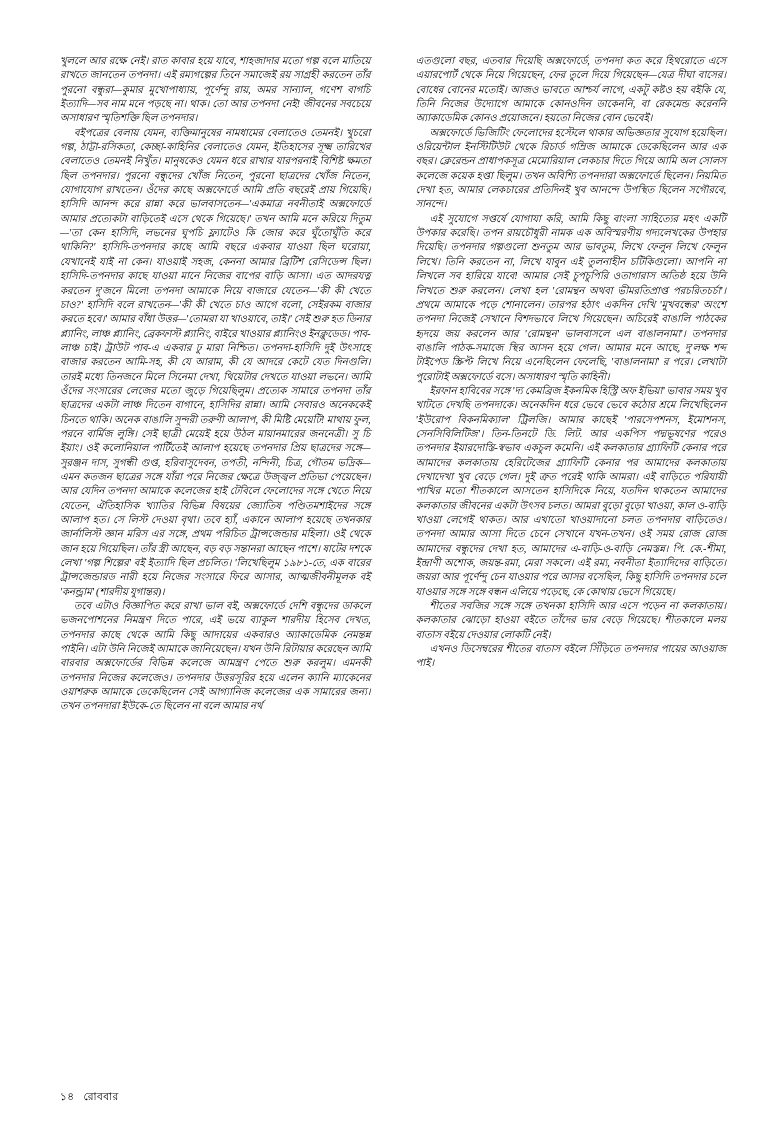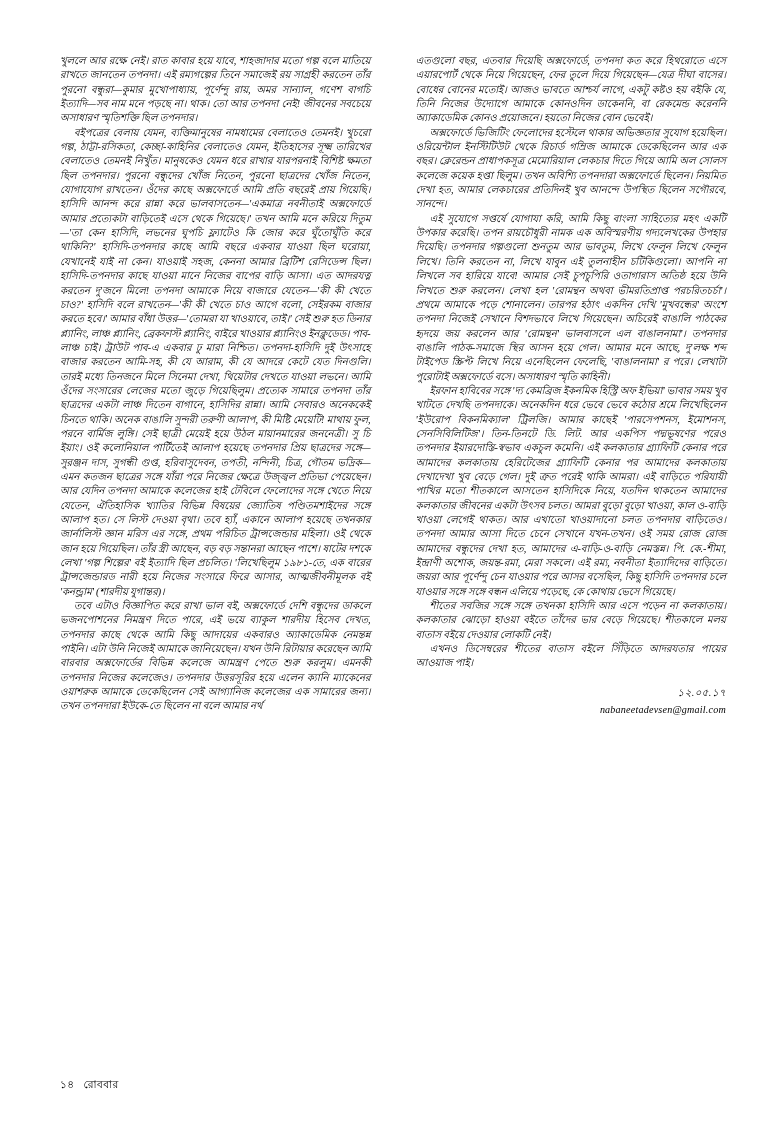--- a/index.html
+++ b/index.html
@@ -59,21 +59,21 @@
     margin-bottom: 2px;
   }
   .sign .email {
     display: block;
     font-family: "Liberation Serif", serif;
     letter-spacing: 0.2px;
   }
   .footer {
     position: absolute;
     left: 60px;
-    bottom: 42px;
+    bottom: 30px;
     font-size: 10.5px;
     letter-spacing: 0.4px;
   }
   .footer .pg {
     margin-right: 6px;
   }
 </style>
 </head>
 <body>
 
@@ -85,26 +85,22 @@
       <p class="para">বইপত্রের বেলায় যেমন, ব্যক্তিমানুষের নামধামের বেলাতেও তেমনই। খুচরো গল্প, ঠাট্টা-রসিকতা, কেচ্ছা-কাহিনির বেলাতেও যেমন, ইতিহাসের সূক্ষ্ম তারিখের বেলাতেও তেমনই নিখুঁত। মানুষকেও যেমন ধরে রাখার যারপরনাই বিশিষ্ট ক্ষমতা ছিল তপনদার। পুরনো বন্ধুদের খোঁজ নিতেন, পুরনো ছাত্রদের খোঁজ নিতেন, যোগাযোগ রাখতেন। ওঁদের কাছে অক্সফোর্ডে আমি প্রতি বছরেই প্রায় গিয়েছি। হাসিদি আনন্দ করে রান্না করে ভালবাসতেন—'একমাত্র নবনীতাই অক্সফোর্ডে আমার প্রত্যেকটা বাড়িতেই এসে থেকে গিয়েছে।' তখন আমি মনে করিয়ে দিতুম—'তা কেন হাসিদি, লভনের ঘুপচি ফ্ল্যাটেও কি জোর করে ঘুঁতোঘুঁতি করে থাকিনি?' হাসিদি-তপনদার কাছে আমি বছরে একবার যাওয়া ছিল ঘরোয়া, যেখানেই যাই না কেন। যাওয়াই সহজ, কেননা আমার ব্রিটিশ রেসিডেন্স ছিল। হাসিদি-তপনদার কাছে যাওয়া মানে নিজের বাপের বাড়ি আসা। এত আদরযত্ন করতেন দু'জনে মিলে! তপনদা আমাকে নিয়ে বাজারে যেতেন—'কী কী খেতে চাও?' হাসিদি বলে রাখতেন—'কী কী খেতে চাও আগে বলো, সেইরকম বাজার করতে হবে।' আমার বাঁধা উত্তর—'তোমরা যা খাওয়াবে, তাই।' সেই শুরু হত ডিনার প্ল্যানিং, লাঞ্চ প্ল্যানিং, ব্রেকফাস্ট প্ল্যানিং, বাইরে খাওয়ার প্ল্যানিংও ইনক্লুডেড। পাব-লাঞ্চ চাই। ট্রাউট পাব-এ একবার ঢু মারা নিশ্চিত। তপনদা-হাসিদি দুই উৎসাহে বাজার করতেন আমি-সহ, কী যে আরাম, কী যে আদরে কেটে যেত দিনগুলি। তারই মধ্যে তিনজনে মিলে সিনেমা দেখা, থিয়েটার দেখতে যাওয়া লভনে। আমি ওঁদের সংসারের লেজের মতো জুড়ে গিয়েছিলুম। প্রত্যেক সামারে তপনদা তাঁর ছাত্রদের একটা লাঞ্চ দিতেন বাগানে, হাসিদির রান্না। আমি সেবারও অনেককেই চিনতে থাকি। অনেক বাঙালি সুন্দরী তরুণী আলাপ, কী মিষ্টি মেয়েটি! মাথায় ফুল, পরনে বার্মিজ লুঙ্গি। সেই ছাত্রী মেয়েই হয়ে উঠল মায়ানমারের জননেত্রী। সু চি ইয়াং। ওই কলোনিয়াল পার্টিতেই আলাপ হয়েছে তপনদার প্রিয় ছাত্রদের সঙ্গে—সুরঞ্জন দাস, সুগন্ধী গুপ্ত, হরিবাসুদেবন, তপতী, নন্দিনী, চিত্র, গৌতম ভদ্রিক—এমন কতজন ছাত্রের সঙ্গে যাঁরা পরে নিজের ক্ষেত্রে উজ্জ্বল প্রতিভা পেয়েছেন। আর যেদিন তপনদা আমাকে কলেজের হাই টেবিলে ফেলোদের সঙ্গে খেতে নিয়ে যেতেন, ঐতিহাসিক খ্যাতির বিভিন্ন বিষয়ের জ্যোতিষ পণ্ডিতমশাইদের সঙ্গে আলাপ হত। সে লিস্ট দেওয়া বৃথা। তবে হ্যাঁ, একানে আলাপ হয়েছে তখনকার জার্নালিস্ট জ্ঞান মরিস এর সঙ্গে, প্রথম পরিচিত ট্রান্সজেন্ডার মহিলা। ওই থেকে জান হয়ে গিয়েছিল। তাঁর স্ত্রী আছেন, বড় বড় সন্তানরা আছেন পাশে। ষাটের দশকে লেখা 'গল্প শিল্পের' বই ইত্যাদি ছিল প্রচলিত। 'লিখেছিলুম ১৯৮১-তে, এক বারের ট্রান্সজেন্ডারড নারী হয়ে নিজের সংসারে ফিরে আসার, আত্মজীবনীমূলক বই 'কনন্ড্রাম' (শারদীয় যুগান্তর)।</p>
       <p class="para">তবে এটাও বিজ্ঞাপিত করে রাখা ভাল বই, অক্সফোর্ডে দেশি বন্ধুদের ডাকলে ভজনপোশনের নিমন্ত্রণ দিতে পারে, এই ভয়ে ব্যাকুল শারদীয় হিসেব দেখত, তপনদার কাছে থেকে আমি কিছু আদায়ের একবারও অ্যাকাডেমিক নেমন্তন্ন পাইনি। এটা উনি নিজেই আমাকে জানিয়েছেন। যখন উনি রিটায়ার করেছেন আমি বারবার অক্সফোর্ডের বিভিন্ন কলেজে আমন্ত্রণ পেতে শুরু করলুম। এমনকী তপনদার নিজের কলেজেও। তপনদার উত্তরসূরির হয়ে এলেন ক্যানি ম্যাকেনের ওয়াশরুক আমাকে ডেকেছিলেন সেই আগ্যানিজ কলেজের এক সামারের জন্য। তখন তপনদারা ইউকে-তে ছিলেন না বলে আমার নর্থ</p>
     </div>
 
     <div class="col">
       <p class="para">এতগুলো বছর, এতবার দিয়েছি অক্সফোর্ডে, তপনদা কত করে হিথরোতে এসে এয়ারপোর্ট থেকে নিয়ে গিয়েছেন, ফের তুলে দিয়ে গিয়েছেন—যেত্র দীঘা বাসের। বোধের বোনের মতোই। আজও ভাবতে আশ্চর্য লাগে, একটু কষ্টও হয় বইকি যে, তিনি নিজের উদ্যোগে আমাকে কোনওদিন ডাকেননি, বা রেকমেন্ড করেননি অ্যাকাডেমিক কোনও প্রয়োজনে। হয়তো নিজের বোন ভেবেই।</p>
       <p class="para noindent">অক্সফোর্ডে ভিজিটিং ফেলোদের হস্টেলে থাকার অভিজ্ঞতার সুযোগ হয়েছিল। ওরিয়েন্টাল ইনস্টিটিউট থেকে রিচার্ড গম্রিজ আমাকে ডেকেছিলেন আর এক বছর। ক্লেরেন্ডন প্রাধাপকসূত্র মেমোরিয়াল লেকচার দিতে গিয়ে আমি অল সোলস কলেজে কয়েক হপ্তা ছিলুম। তখন অবিশ্যি তপনদারা অক্সফোর্ডে ছিলেন। নিয়মিত দেখা হত, আমার লেকচারের প্রতিদিনই খুব আনন্দে উপস্থিত ছিলেন সগৌরবে, সানন্দে।</p>
       <p class="para">এই সুযোগে সপ্তর্ষে যোগাযা করি, আমি কিছু বাংলা সাহিত্যের মহৎ একটি উপকার করেছি। তপন রায়চৌধুরী নামক এক অবিস্মরণীয় গদ্যলেখকের উপহার দিয়েছি। তপনদার গল্পগুলো শুনতুম আর ভাবতুম, লিখে ফেলুন লিখে ফেলুন লিখে। তিনি করতেন না, লিখে যাবুন এই তুলনাহীন চটিকিগুলো। আপনি না লিখলে সব হারিয়ে যাবে! আমার সেই চুপচুপিরি ওতাগারাস অতিষ্ঠ হয়ে উনি লিখতে শুরু করলেন। লেখা হল 'রোমন্থন অথবা ভীমরতিপ্রাপ্ত পরচরিতচর্চা'। প্রথমে আমাকে পড়ে শোনালেন। তারপর হঠাৎ একদিন দেখি 'মুখবন্ধের' অংশে তপনদা নিজেই সেখানে বিশদভাবে লিখে গিয়েছেন। অচিরেই বাঙালি পাঠকের হৃদয়ে জয় করলেন আর 'রোমন্থন' ভালবাসলে এল বাঙালনামা'। তপনদার বাঙালি পাঠক-সমাজে স্থির আসন হয়ে গেল। আমার মনে আছে, দু'লক্ষ শব্দ টাইপেড স্ক্রিপ্ট লিখে নিয়ে এনেছিলেন ফেলেছি, 'বাঙালনামা' র পরে। লেখাটা পুরোটাই অক্সফোর্ডে বসে। অসাধারণ স্মৃতি কাহিনী।</p>
       <p class="para">ইরফান হাবিবের সঙ্গে 'দ্য কেমব্রিজ ইকনমিক হিস্ট্রি অফ ইভিয়া' ভাবার সময় খুব খাটতে দেখছি তপনদাকে। অনেকদিন ধরে ভেবে ভেবে কঠোর শ্রমে লিখেছিলেন 'ইউরোপ বিকনমিক্যাল' ট্রিলজি। আমার কাছেই 'পারসেপশনস, ইমোশনস, সেনসিবিলিটিজ'। তিন-তিনটে ডি. লিট. আর একপিস পদ্মভূষণের পরেও তপনদার ইয়ারদোস্তি-স্বভাব একচুল কমেনি। এই কলকাতার গ্র্যাফিটি কেনার পরে আমাদের কলকাতায় হেরিটেজের গ্র্যাফিটি কেনার পর আমাদের কলকাতায় দেখাদেখা খুব বেড়ে গেল। দুই ত্রুত পরেই থাকি আমরা। এই বাড়িতে পরিযায়ী পাখির মতো শীতকালে আসতেন হাসিদিকে নিয়ে, যতদিন থাকতেন আমাদের কলকাতার জীবনের একটা উৎসব চলত। আমরা বুড়ো বুড়ো খাওয়া, কাল ও-বাড়ি খাওয়া লেগেই থাকত। আর এখাতো খাওয়াদানো চলত তপনদার বাড়িতেও। তপনদা আমার আসা দিতে চেনে সেখানে যখন-তখন। ওই সময় রোজ রোজ আমাদের বন্ধুদের দেখা হত, আমাদের এ-বাড়ি-ও-বাড়ি নেমস্তন্ন। পি. কে.-শীমা, ইন্দ্রাণী অশোক, জয়ন্ত-রমা, মেরা সকলে। এই রম্য, নবনীতা ইত্যাদিদের বাড়িতে। জয়রা আর পূর্ণেন্দু চেন যাওয়ার পরে আসর বসেছিল, কিছু হাসিদি তপনদার চলে যাওয়ার সঙ্গে সঙ্গে বন্ধন এলিয়ে পড়েছে, কে কোথায় ভেসে গিয়েছে।</p>
       <p class="para">শীতের সবজির সঙ্গে সঙ্গে তখনকা হাসিদি আর এসে পড়েন না কলকাতায়। কলকাতার ঝোড়ো হাওয়া বইতে তাঁদের ভার বেড়ে গিয়েছে। শীতকালে মলয় বাতাস বইয়ে দেওয়ার লোকটি নেই।</p>
-      <p class="para">এখনও ডিসেম্বরের শীতের বাতাস বইলে সিঁড়িতে আদরযতার পায়ের আওয়াজ পাই।</p>
+      <p class="para">এখনও ডিসেম্বরের শীতের বাতাস বইলে সিঁড়িতে তপনদার পায়ের আওয়াজ পাই।</p>
 
-      <div class="sign">
-        <span class="date">১২.০৫.১৭</span>
-        <span class="email">nabaneetadevsen@gmail.com</span>
-      </div>
     </div>
 
   </div>
 
   <div class="footer">
     <span class="pg">১৪</span>
     <span>রোববার</span>
   </div>
 </div>
 

